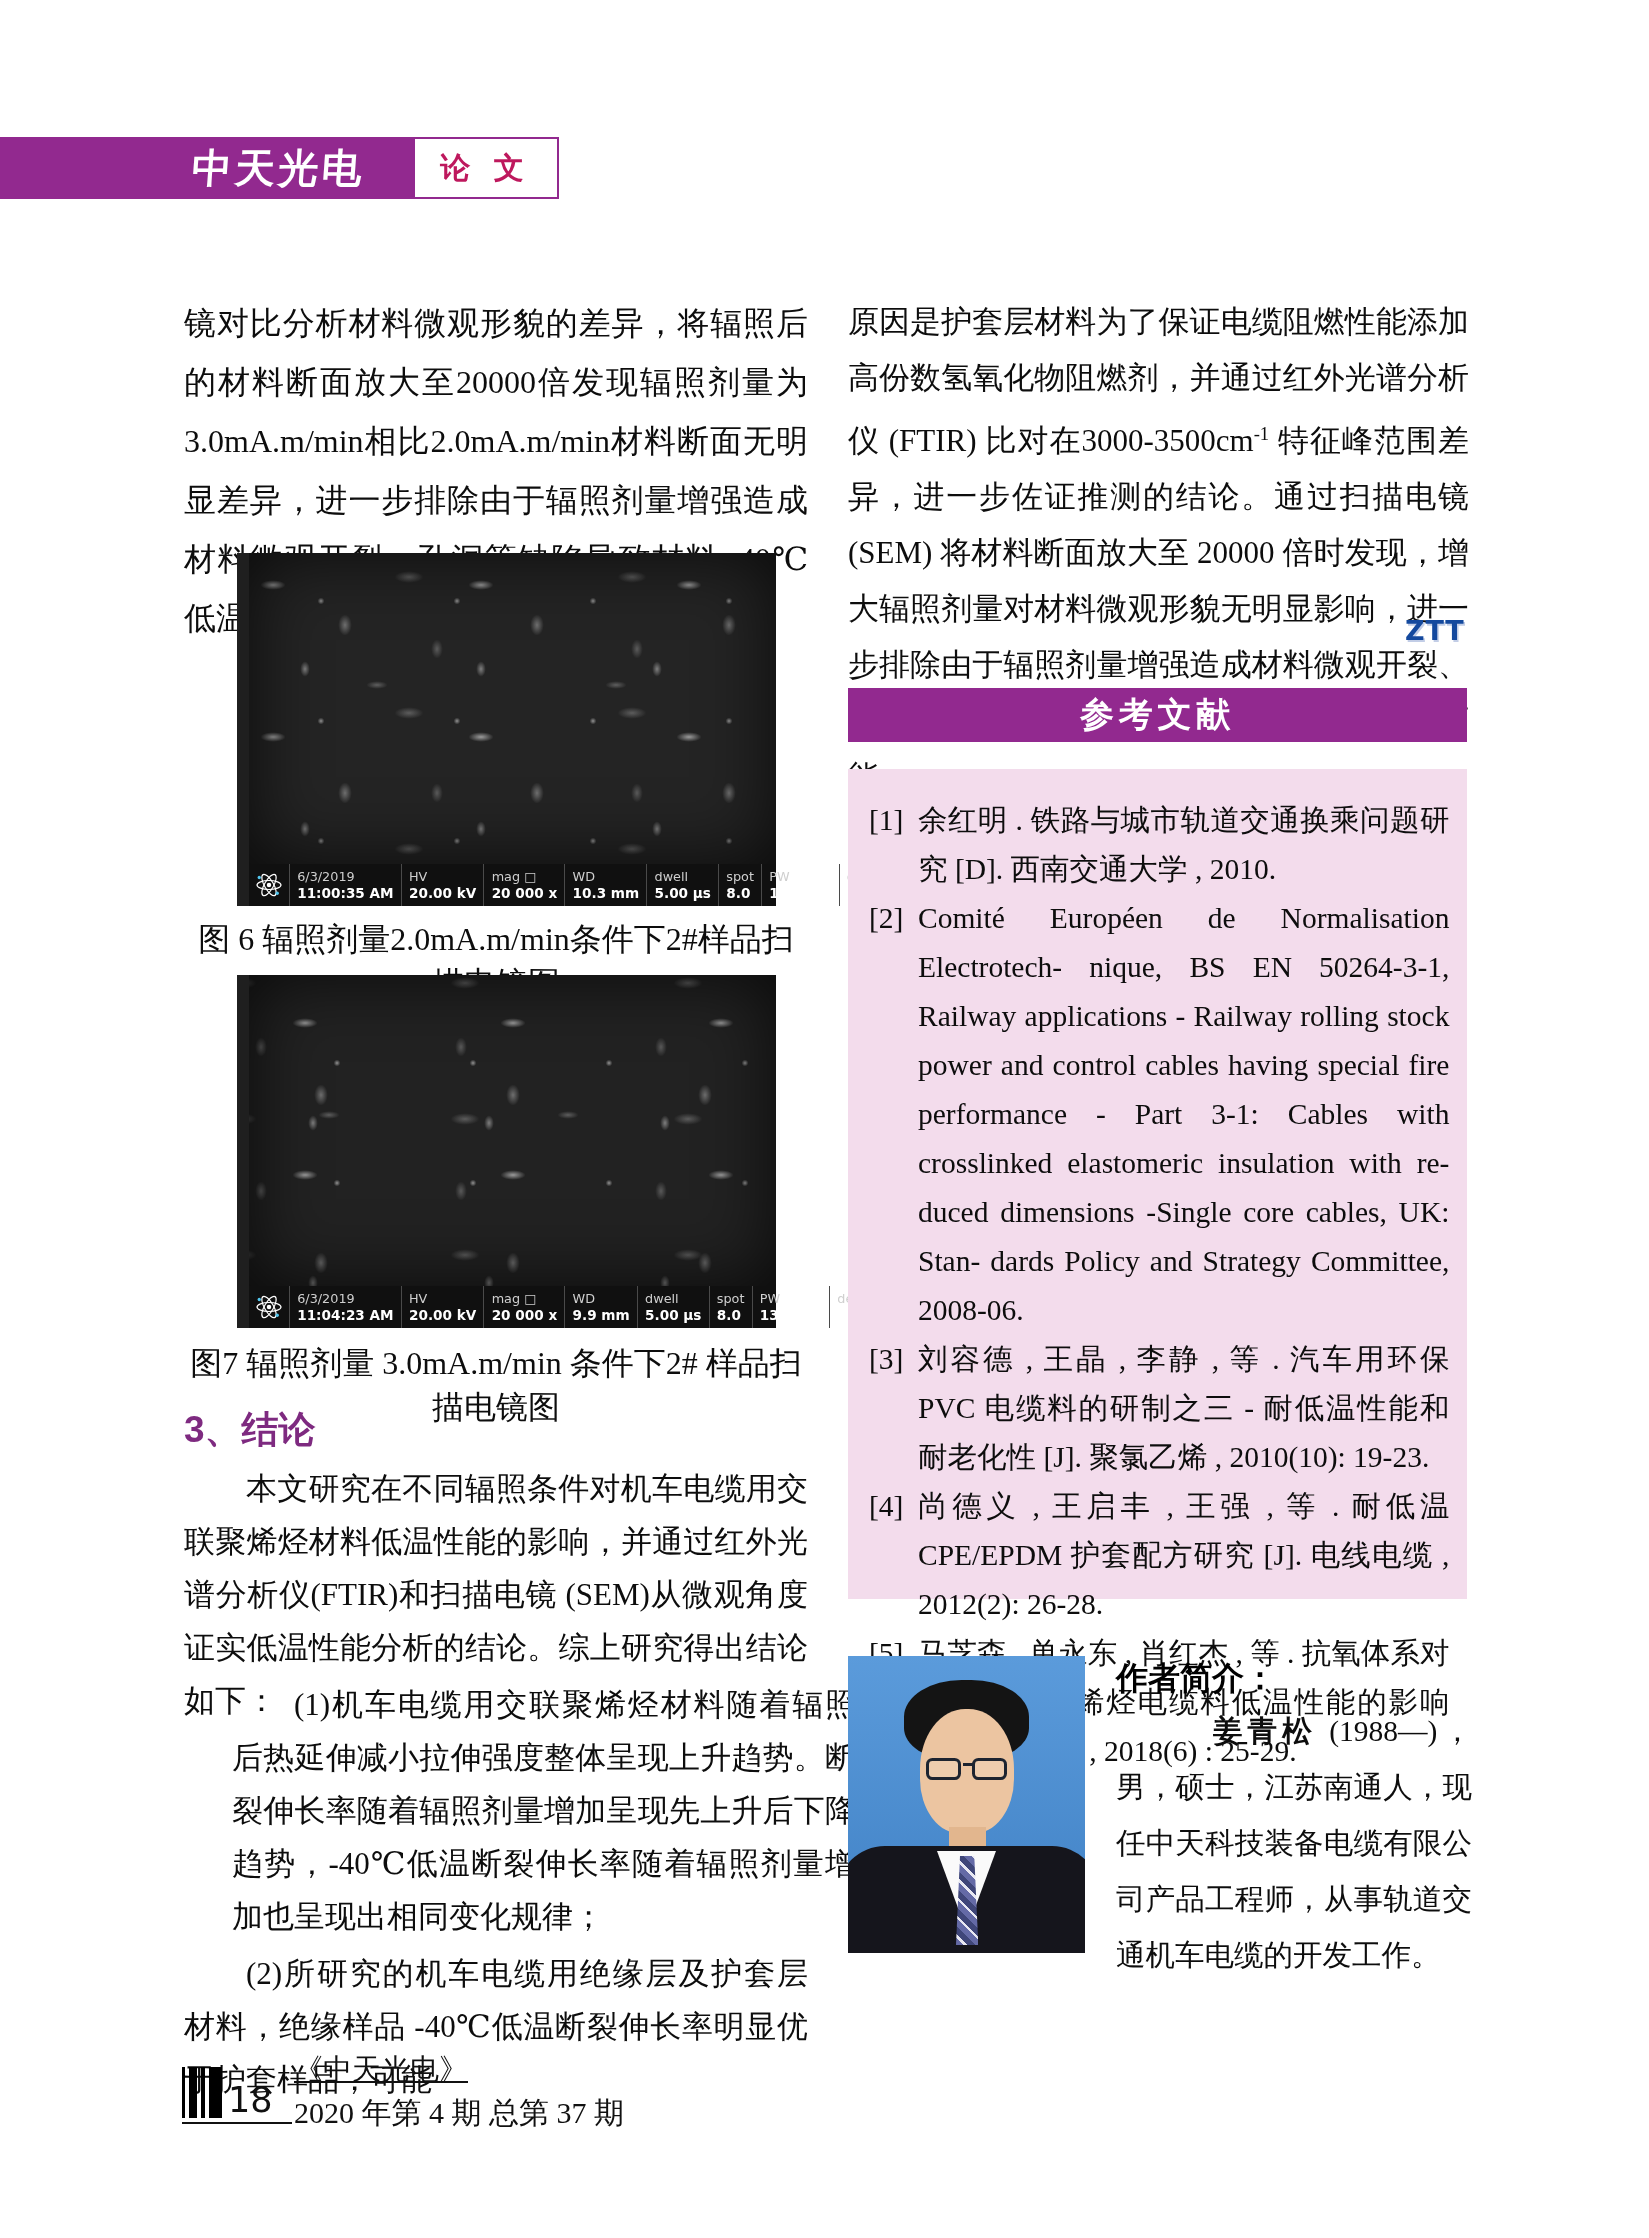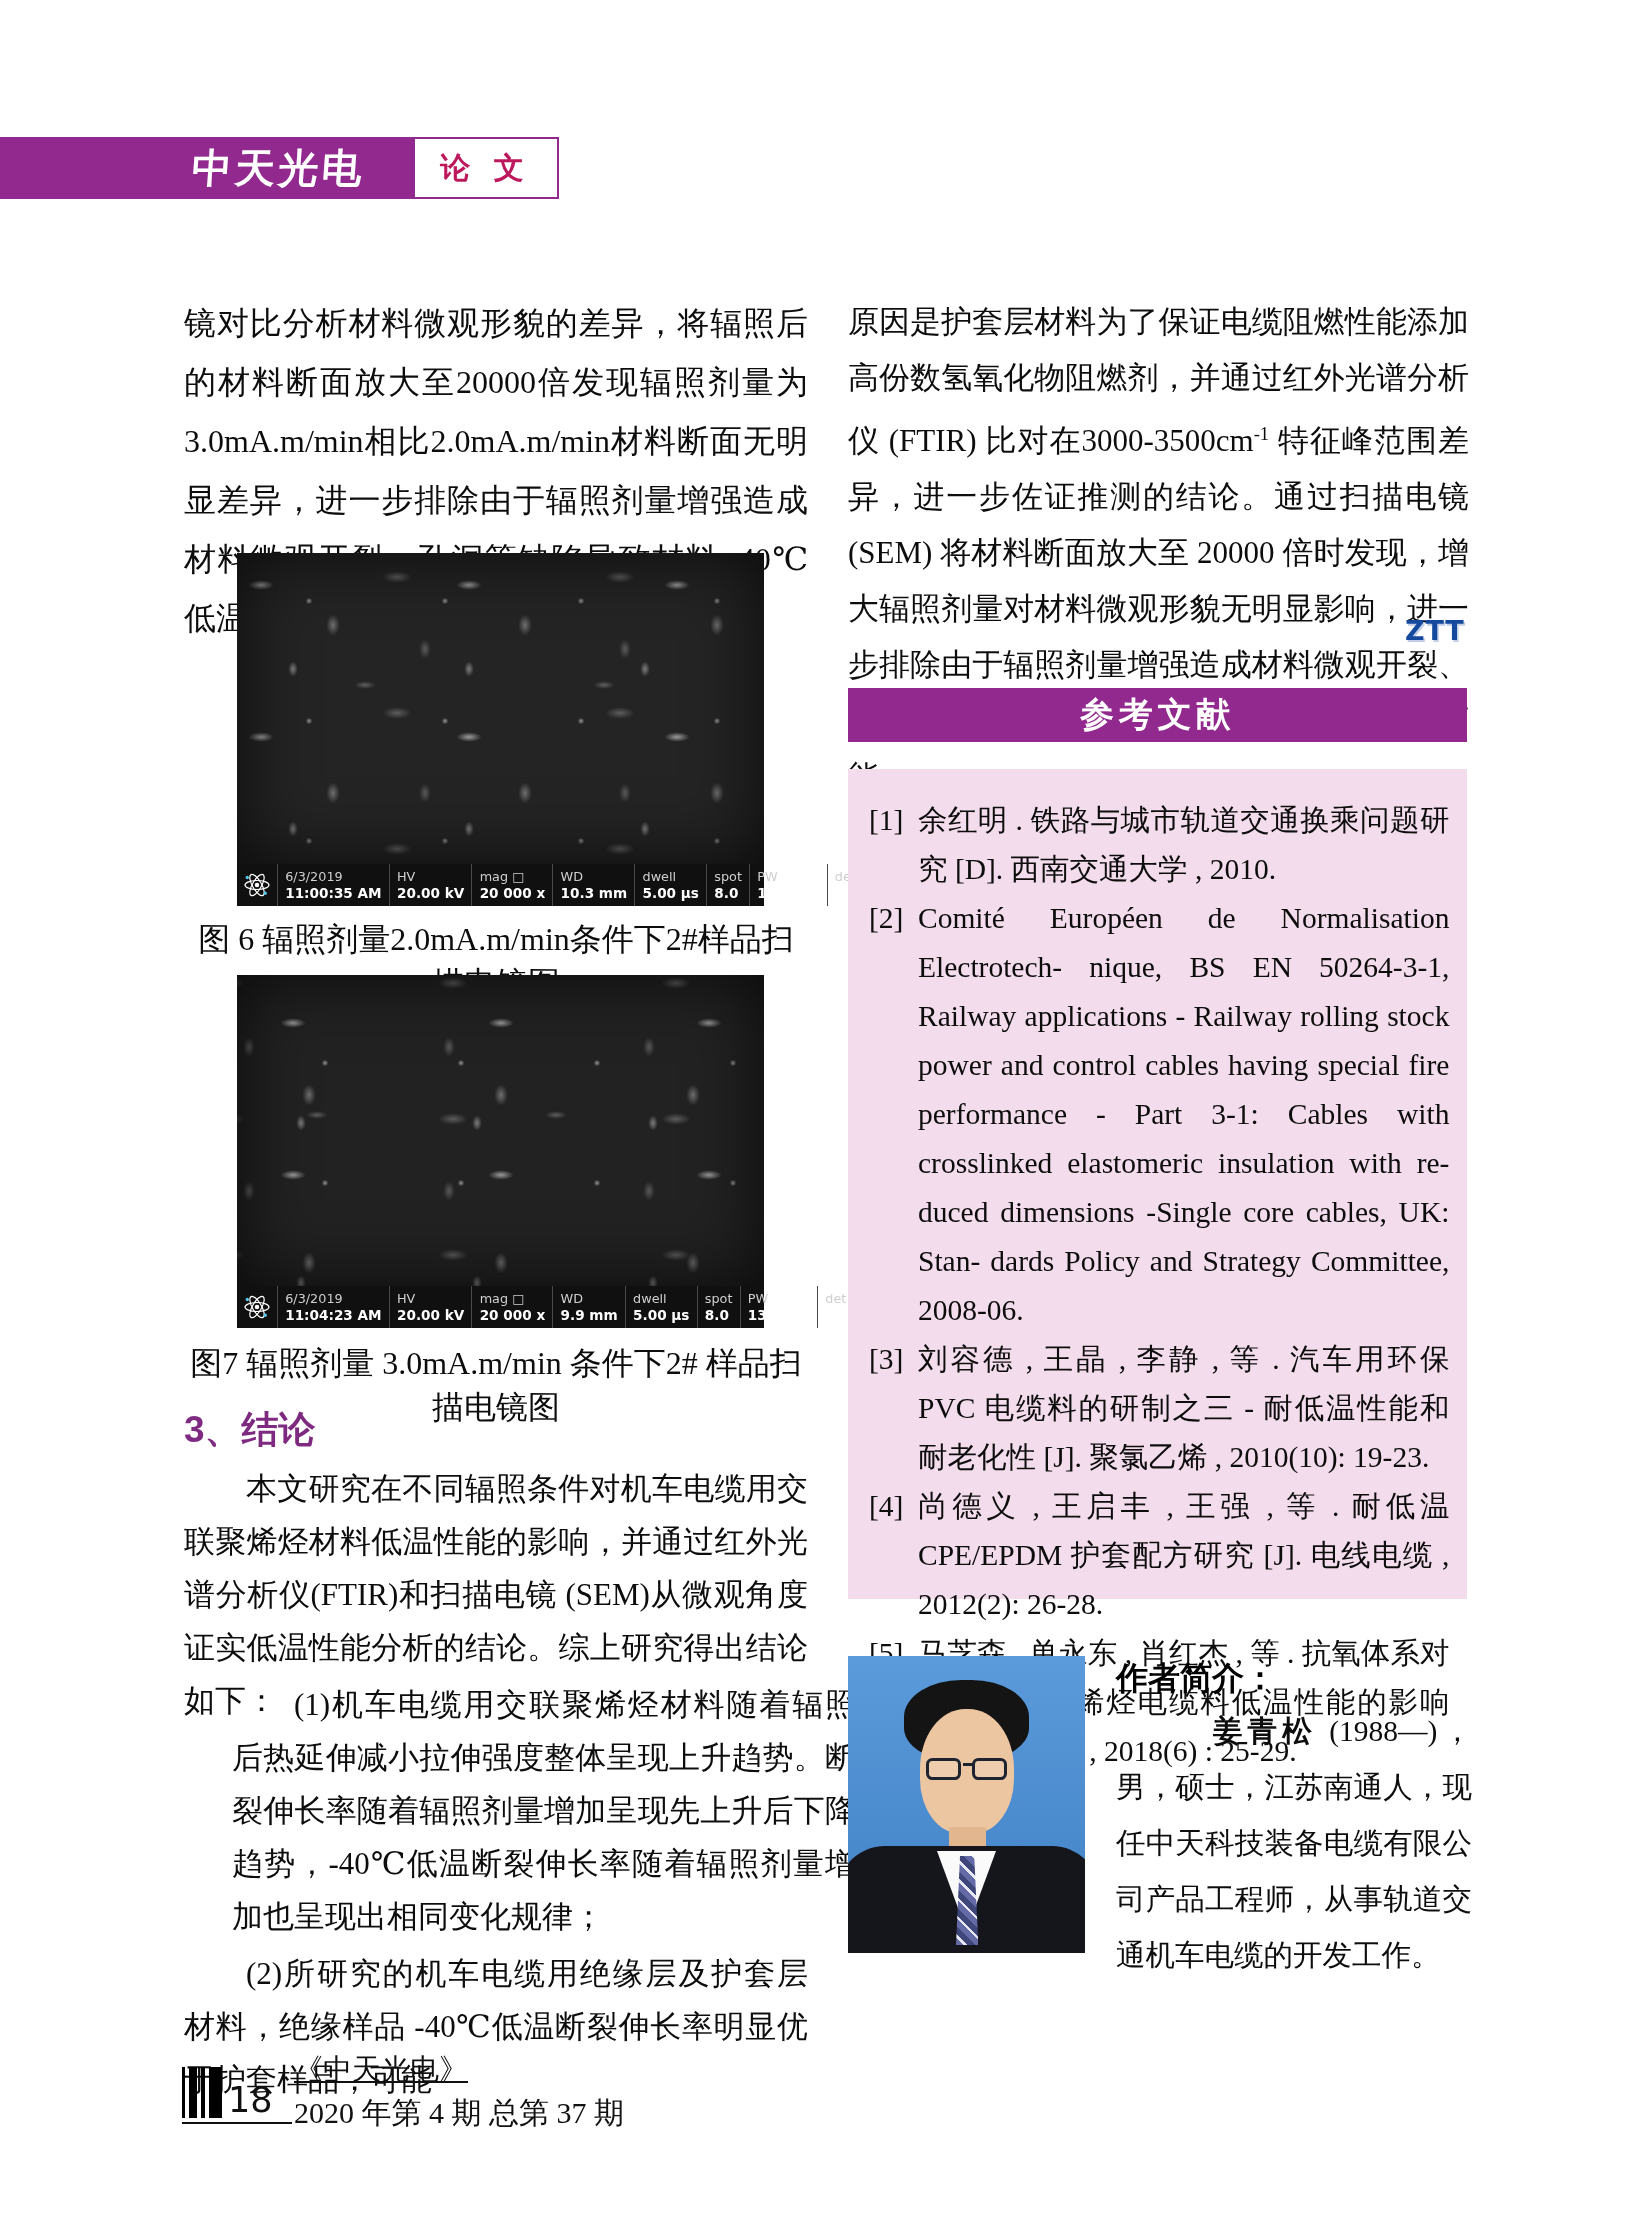--- a/index.html
+++ b/index.html
@@ -28,21 +28,21 @@
   }
   
   .para{
     position:absolute;text-align:justify;font-size:31px;line-height:53px;color:#0d0d0d;
   }
   .l-para1{left:184px;top:294px;width:624px;line-height:59px;font-size:32px;}
   .r-para1{left:848px;top:294px;width:621px;line-height:56px;}
   .indent{text-indent:2em;}
   sup{font-size:60%;vertical-align:super;}
   
-  .figure{position:absolute;width:527px;height:353px;background:#1f1f1f;}
+  .figure{position:absolute;width:527px;height:353px;background:#1f1f1f;padding-left:12px;}
   .fig6{left:237px;top:553px;}
   .fig7{left:237px;top:975px;}
   .sem{
     width:527px;height:311px;background-color:#242424;position:relative;overflow:hidden;
     background-image:
       radial-gradient(ellipse 21px 8px at 24px 32px, rgba(255,255,255,.55), rgba(255,255,255,0) 60%),
       radial-gradient(ellipse 11.2px 17.6px at 96px 72px, rgba(255,255,255,.35), rgba(255,255,255,0) 60%),
       radial-gradient(ellipse 24px 9.6px at 160px 24px, rgba(225,225,225,.30), rgba(255,255,255,0) 60%),
       radial-gradient(ellipse 8px 12.8px at 56px 116px, rgba(255,255,255,.42), rgba(255,255,255,0) 60%),
       radial-gradient(ellipse 17.6px 6.4px at 128px 132px, rgba(205,205,205,.35), rgba(255,255,255,0) 60%),

